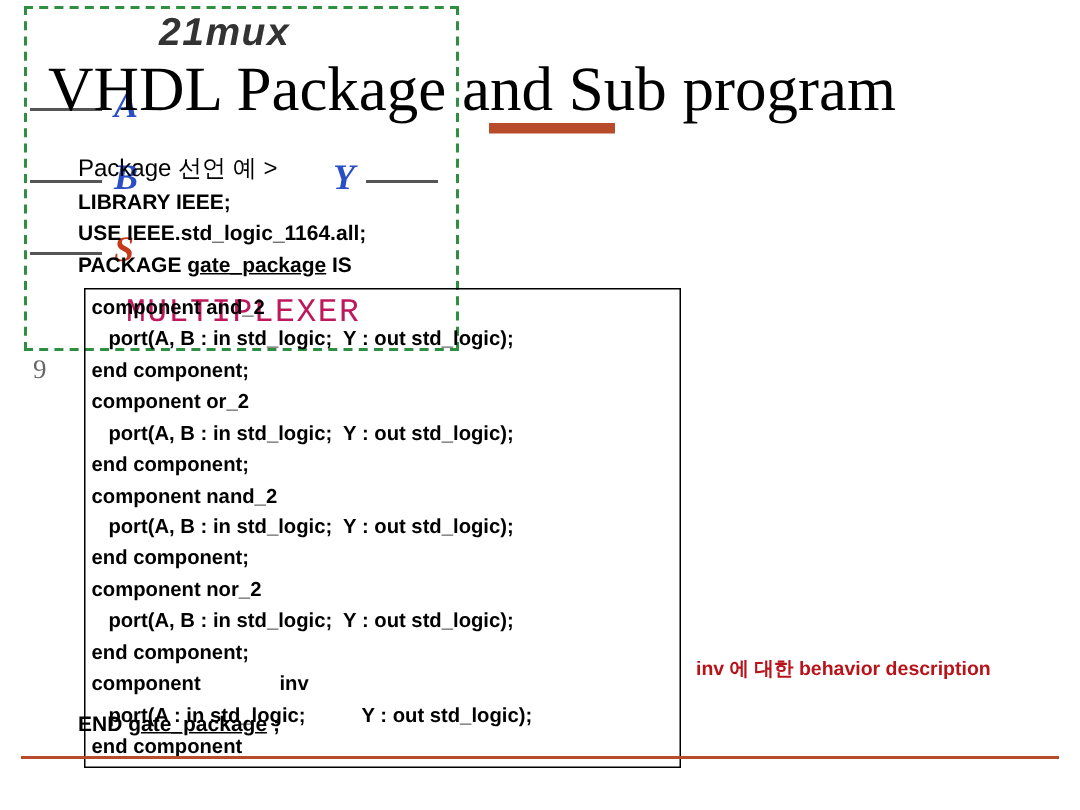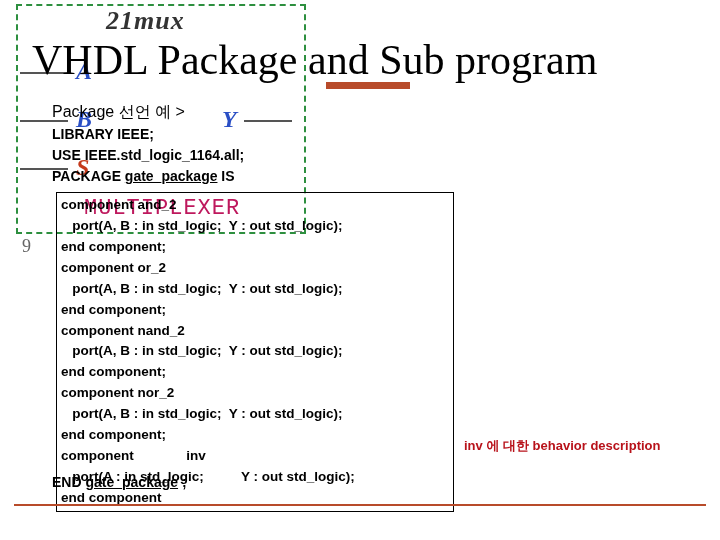--- a/index.html
+++ b/index.html
@@ -17,21 +17,21 @@
     top: 4px;
     width: 290px;
     height: 230px;
     border: 2px dashed #2d8f3f;
     z-index: 1;
   }
   .bg-label-top {
     position: absolute;
     left: 106px;
     top: 6px;
-    font-family: Liberation Serif, serif;
+    font-family: Liberation Sans, sans-serif;
     font-style: italic;
     font-size: 26px;
     font-weight: 600;
     color: #333;
     letter-spacing: 1px;
   }
   .bg-port {
     position: absolute;
     font-family: "Times New Roman", serif;
     font-style: italic;

